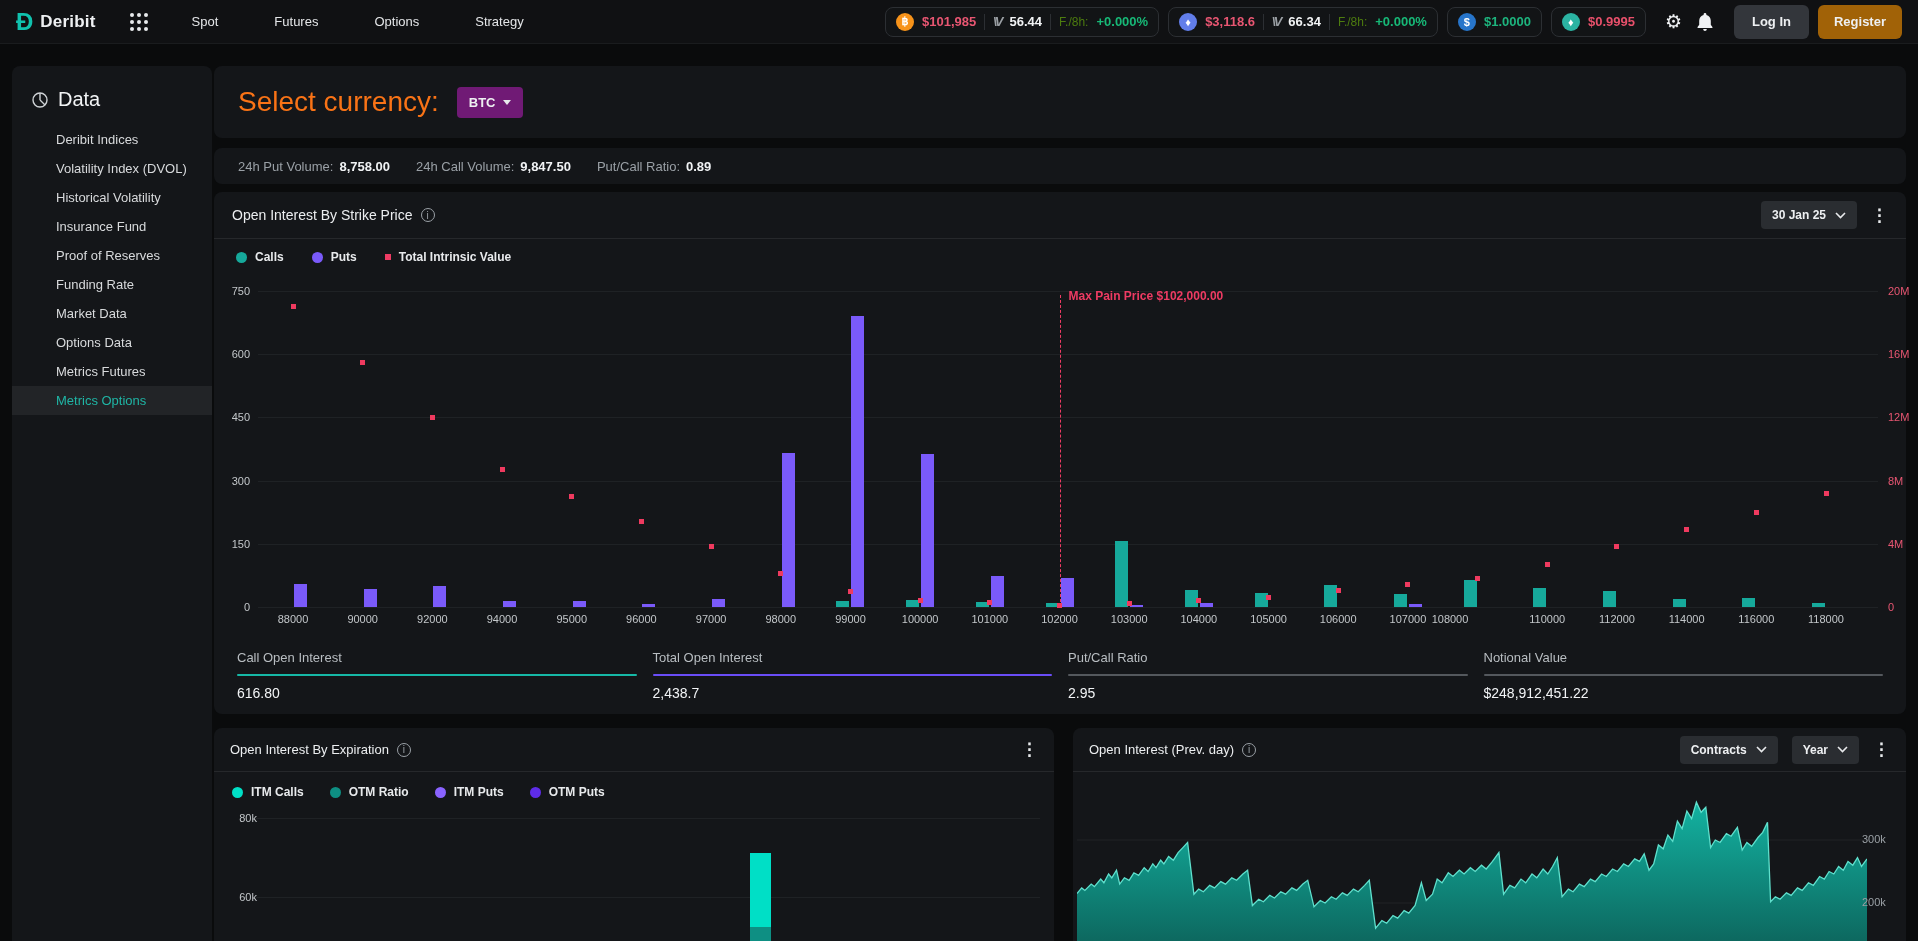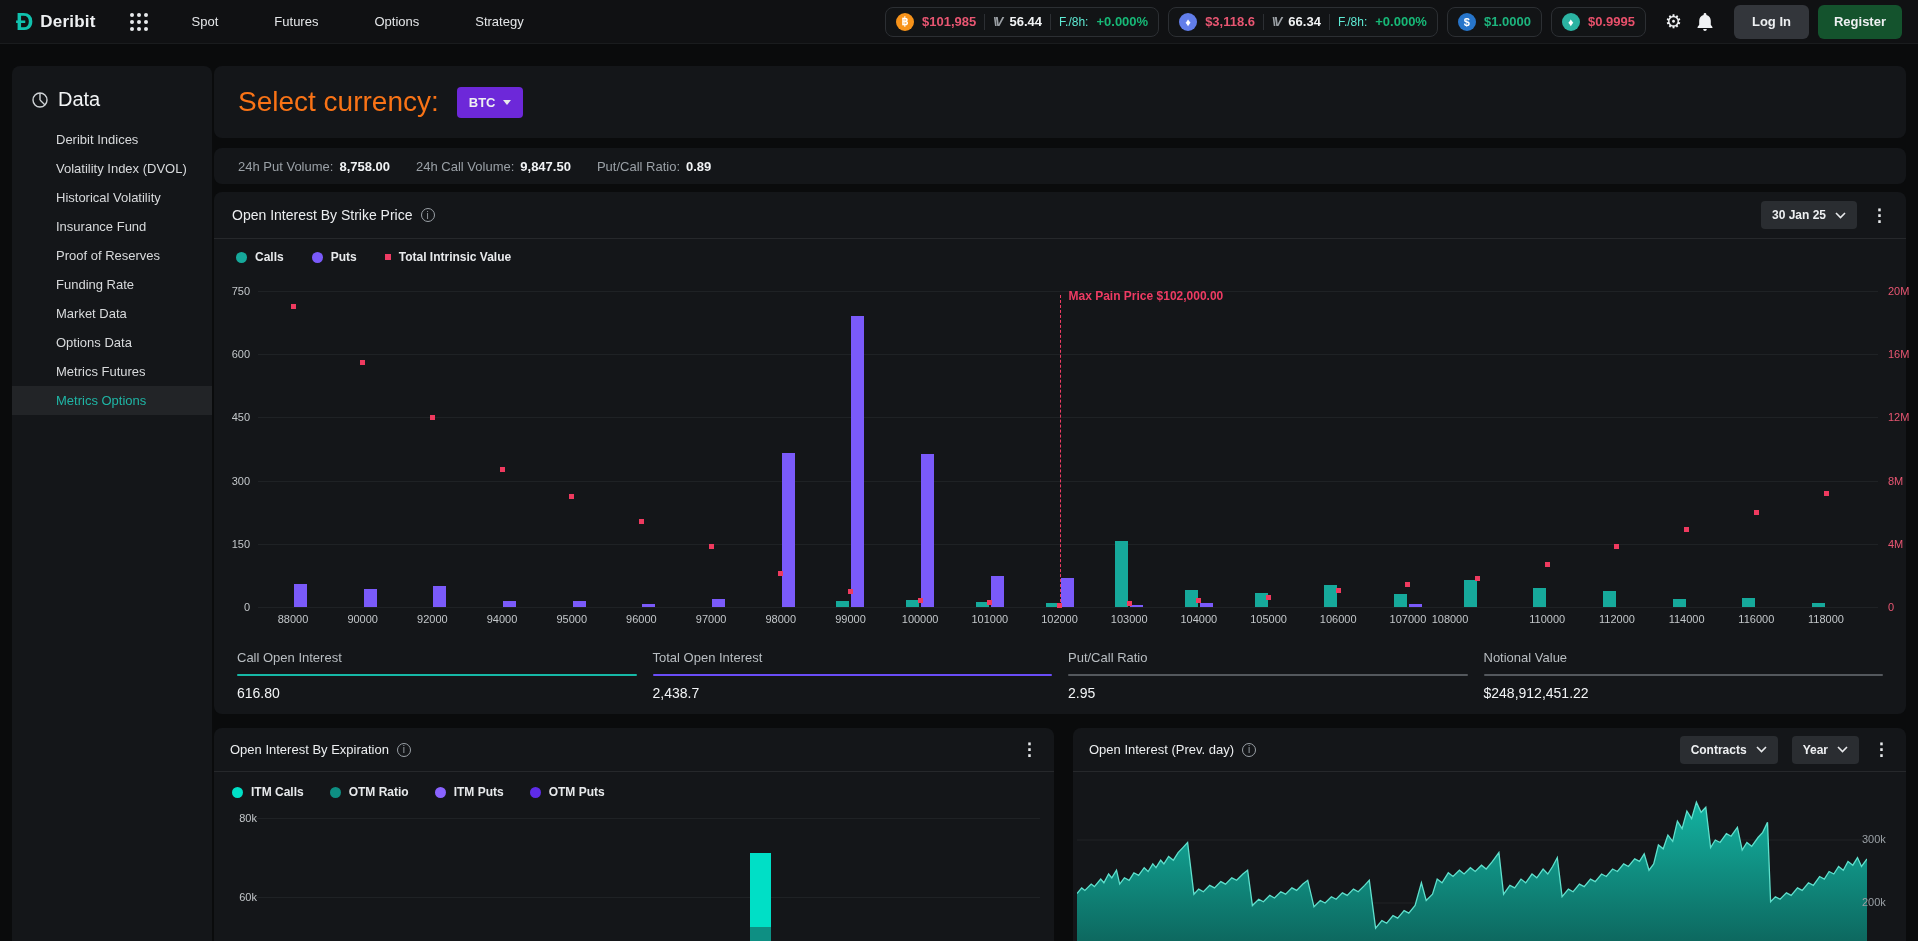--- a/index.html
+++ b/index.html
@@ -20,47 +20,47 @@
   .nav-right { margin-left:auto; display:flex; align-items:center; gap:9px; }
   .pill { display:flex; align-items:center; gap:8px; height:30px; padding:0 10px;
     border:1px solid #2c2f33; border-radius:8px; background:#121416; }
   .pill .sep { width:1px; height:16px; background:#2c2f33; }
   .coin { width:18px; height:18px; border-radius:50%; display:flex; align-items:center; justify-content:center;
     font-size:11px; font-weight:bold; color:#fff; }
   .coin.btc { background:#f7931a; } .coin.eth { background:#627eea; }
   .coin.usdc { background:#2775ca; } .coin.usdt { background:#2bb3a2; }
   .t-price { font-size:13px; font-weight:bold; color:#e85672; }
   .t-dvol { font-size:13px; font-weight:bold; color:#f2f4f5; }
-  .t-flabel { font-size:12px; color:#5eead4; }
+  .t-flabel { font-size:12px; color:#4d7c0f; }
   .t-green { font-size:13px; font-weight:bold; color:#17b877; }
   .w-icon { color:#9ba0a5; font-size:13px; font-weight:bold; font-style:italic; letter-spacing:-2px; }
   .s-green { font-size:13px; font-weight:bold; color:#1db47e; }
   .s-red { font-size:13px; font-weight:bold; color:#e8506b; }
   .gear-btn { font-size:19px; color:#f0f2f4; margin:0 6px 0 10px; cursor:pointer; }
   .bell-btn { margin-right:12px; cursor:pointer; display:flex; }
   .btn-login { height:34px; padding:0 18px; background:#33363b; border-radius:6px; font-size:13px;
     font-weight:bold; display:flex; align-items:center; cursor:pointer; }
-  .btn-register { height:34px; padding:0 16px; background:#14532d; border-radius:6px; font-size:13px;
+  .btn-register { height:34px; padding:0 16px; background:#a16207; border-radius:6px; font-size:13px;
     font-weight:bold; display:flex; align-items:center; cursor:pointer; }
 
   
   .sidebar { position:absolute; left:12px; top:66px; width:200px; height:890px; background:#141619;
     border-radius:8px; padding-top:14px; }
   .sb-head { display:flex; align-items:center; gap:10px; padding:8px 0 14px 20px; }
   .sb-title { font-size:20px; color:#f2f4f5; }
   .sb-item { font-size:13px; color:#d8dadc; padding:7px 10px 7px 44px; cursor:pointer; }
   .sb-item.active { background:#222427; color:#1fb5a5; }
 
   
   .main { position:absolute; left:214px; top:66px; width:1692px; height:875px; }
   .card { position:absolute; background:#141619; border-radius:8px; }
 
   .card-currency { left:0; top:0; width:1692px; height:72px; display:flex; align-items:center; padding:0 24px; }
   .cur-label { font-size:28px; color:#f97316; }
-  .cur-btn { margin-left:18px; background:#6d28d9; border-radius:4px; padding:8px 12px; display:flex;
+  .cur-btn { margin-left:18px; background:#701a75; border-radius:4px; padding:8px 12px; display:flex;
     align-items:center; gap:8px; font-size:13px; font-weight:bold; cursor:pointer; }
   .tri-down { width:0; height:0; border-left:4px solid transparent; border-right:4px solid transparent;
     border-top:5px solid #e8eaec; }
 
   .card-stats { left:0; top:82px; width:1692px; height:36px; display:flex; align-items:center; gap:26px; padding:0 24px; }
   .stat-pair { display:flex; gap:6px; font-size:13px; }
   .stat-label { color:#9aa0a6; } .stat-value { color:#f0f2f4; font-weight:bold; }
 
   
   .card-strike { left:0; top:126px; width:1692px; height:522px; }

